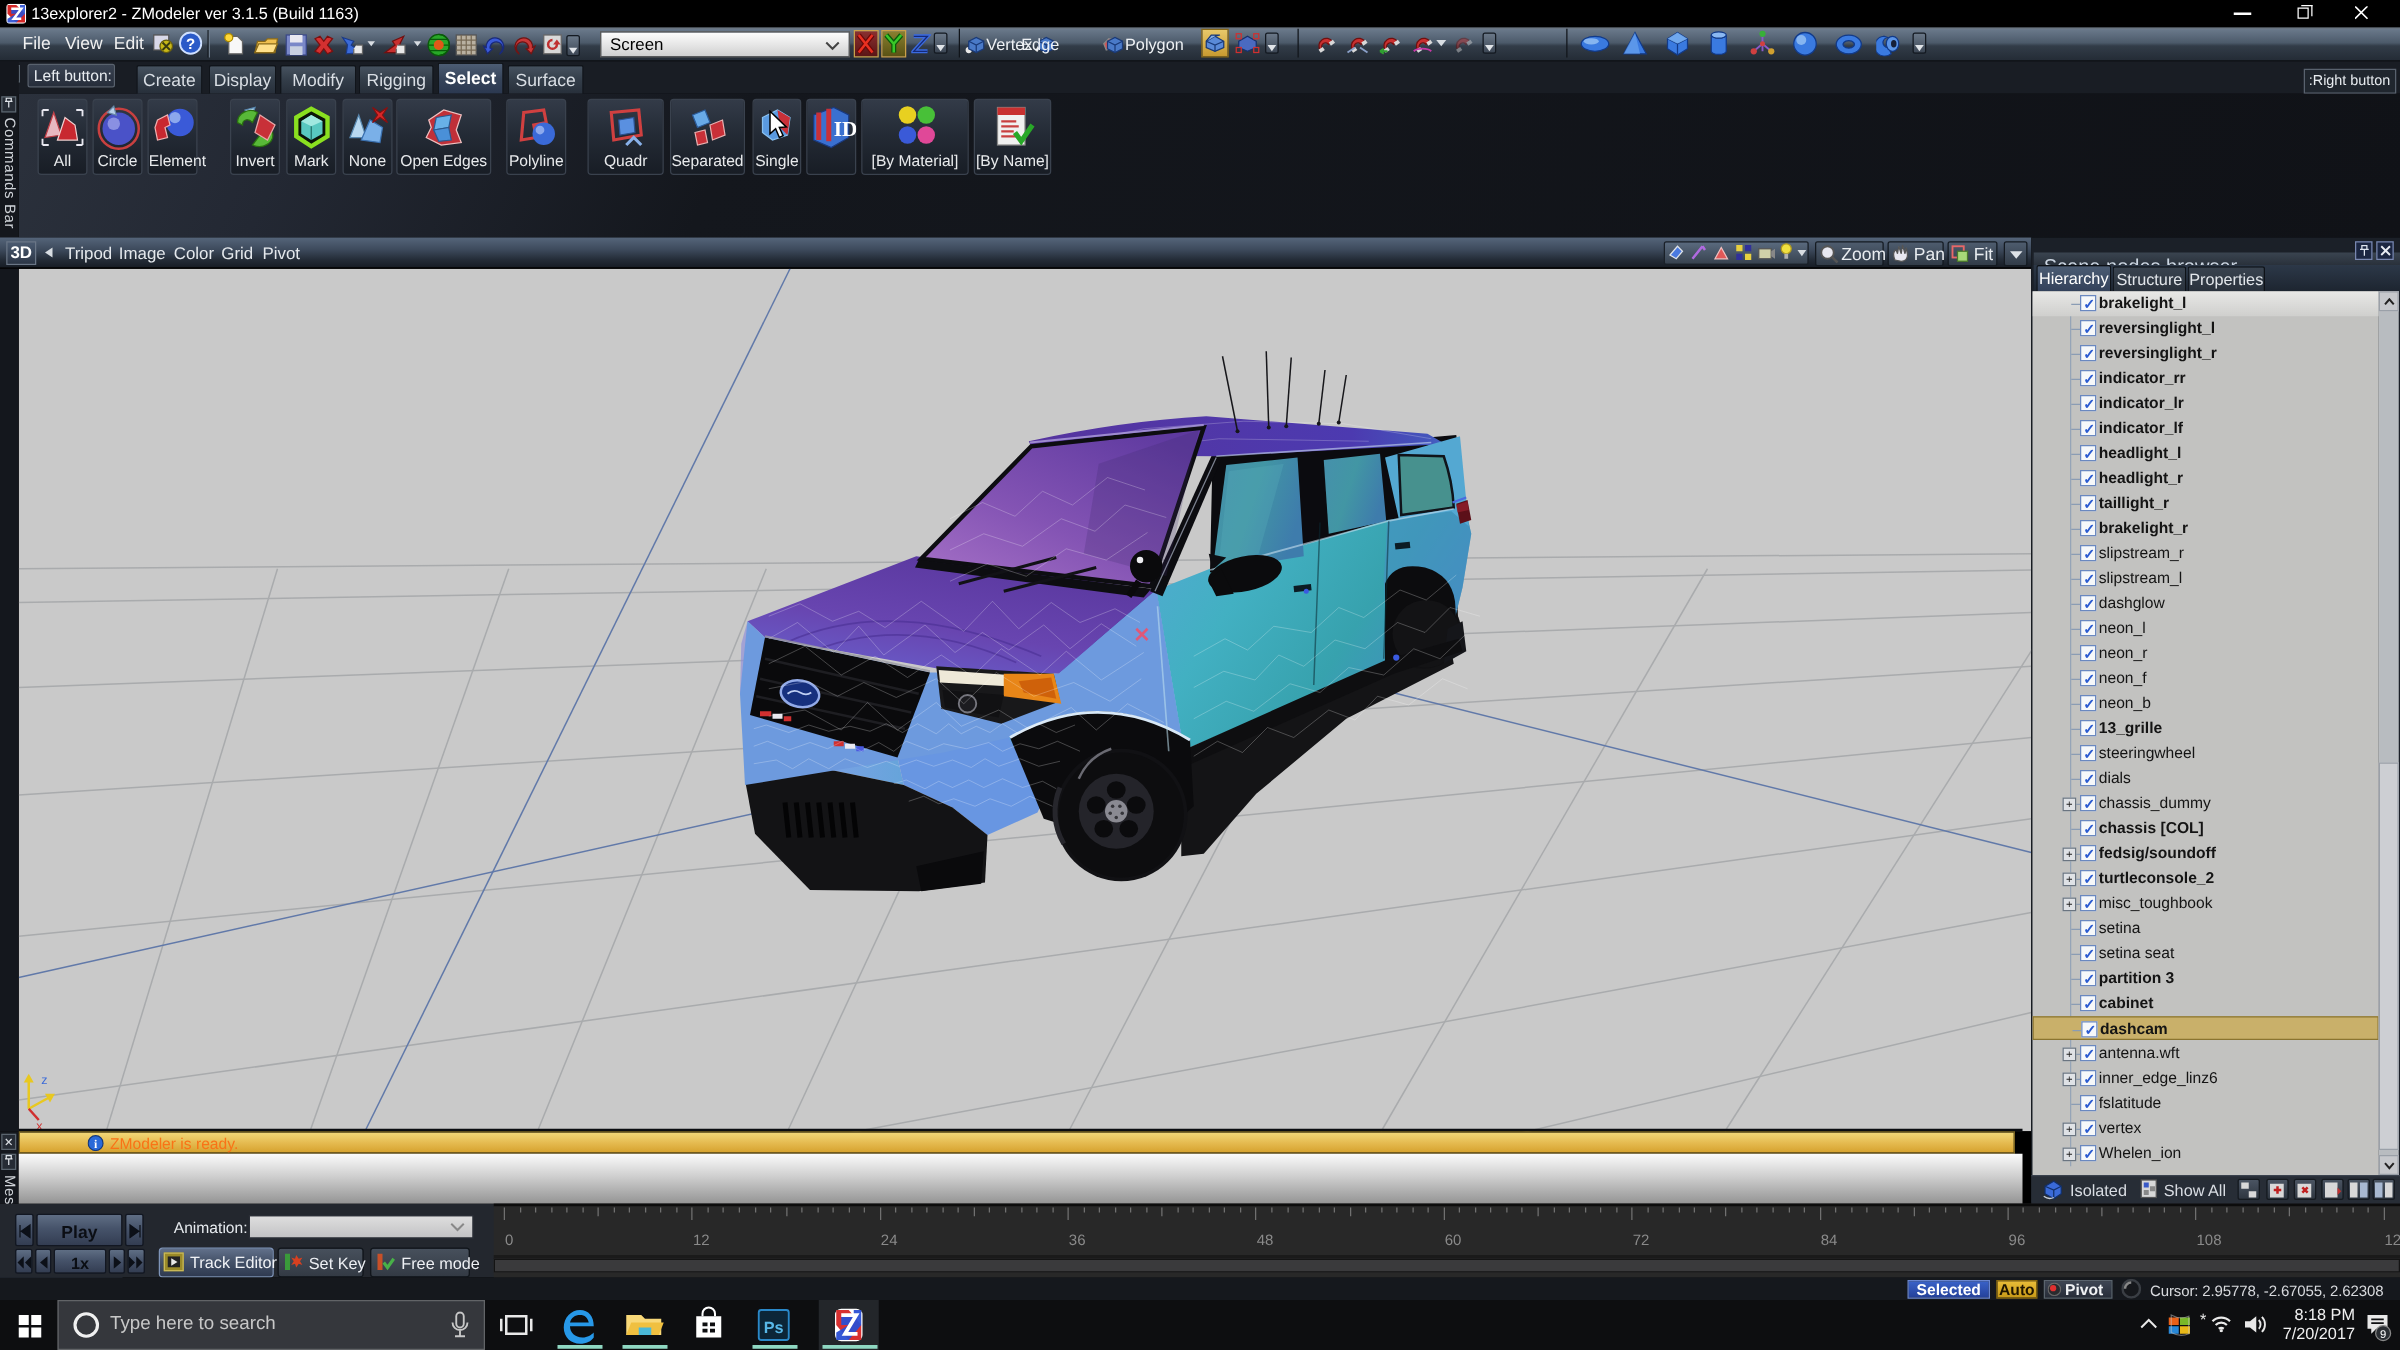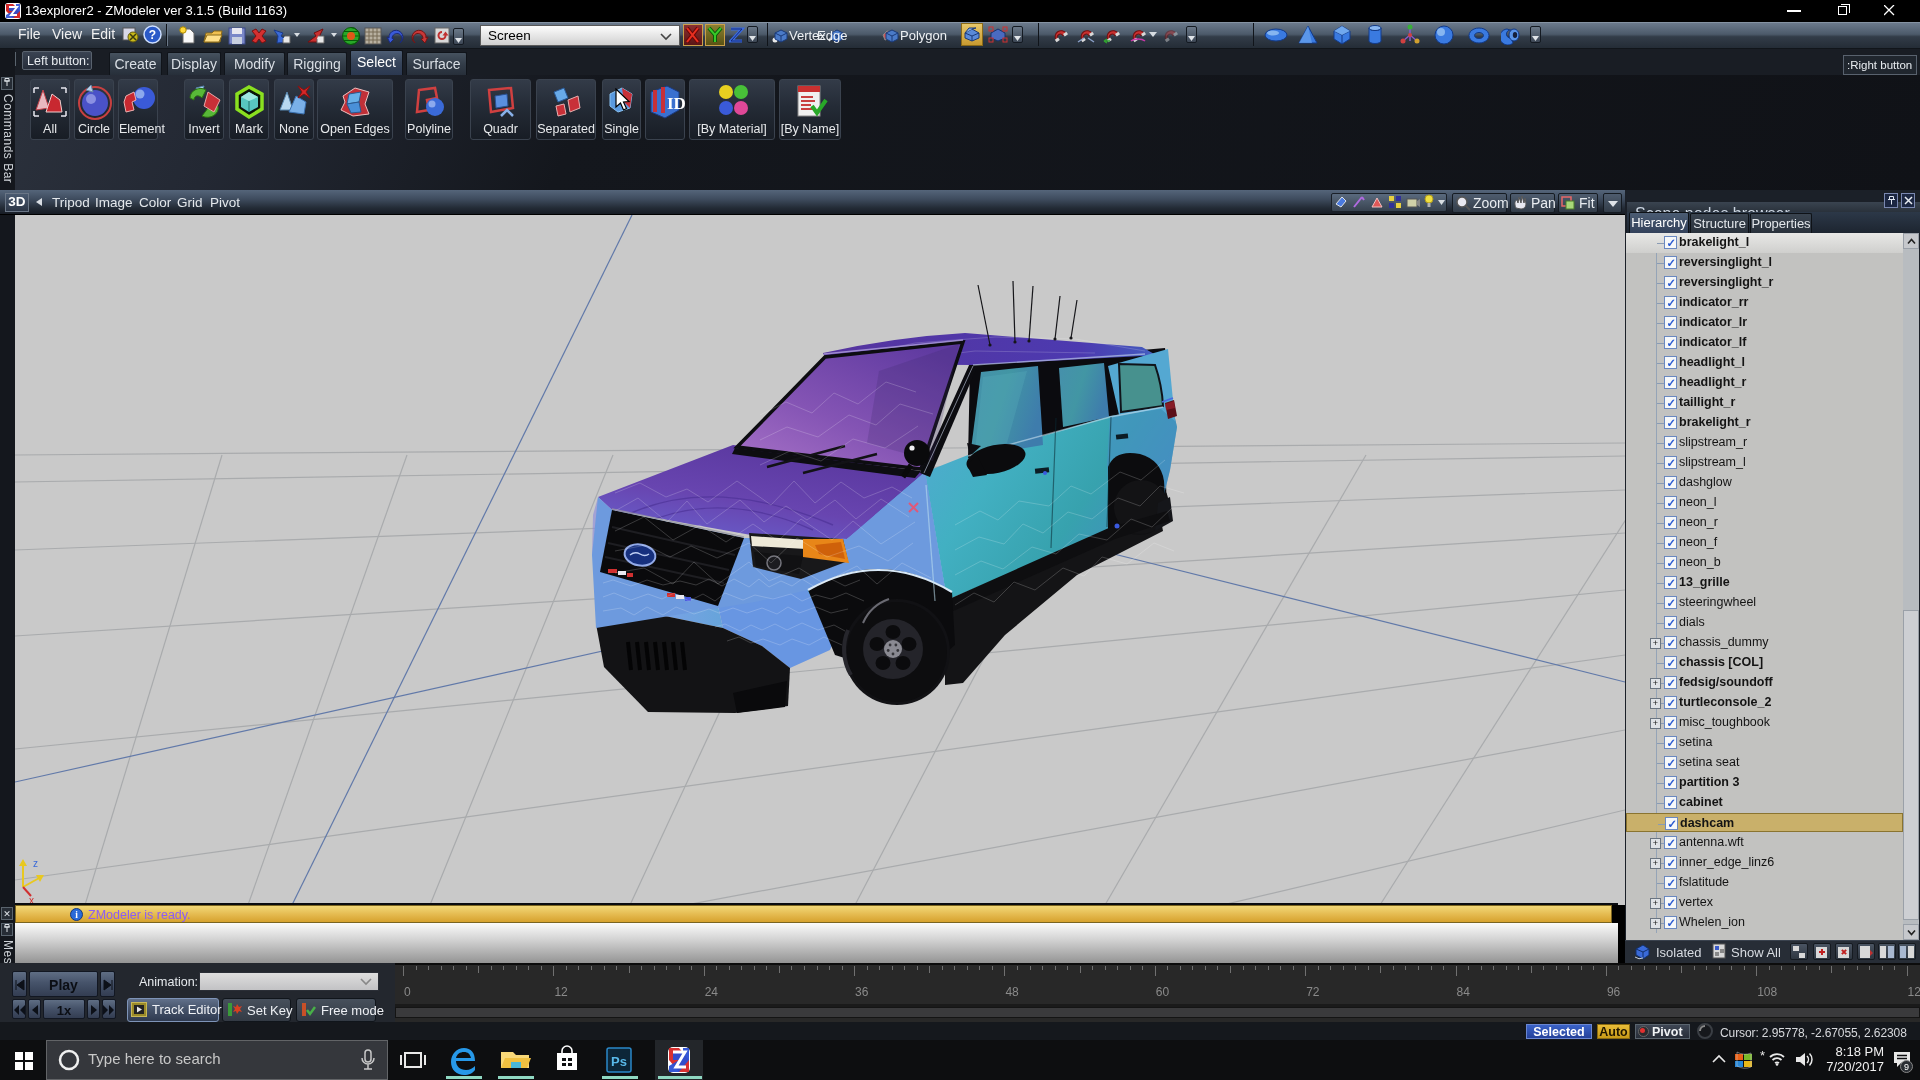--- a/index.html
+++ b/index.html
@@ -12,21 +12,21 @@
 
 #menurow { left:0; top:22px; width:1920px; height:27px;
   background:linear-gradient(#6b7a8c 0%, #4c5a6a 45%, #323c48 55%, #242c36 100%);
   border-top:1px solid #8593a3; border-bottom:1px solid #11151a; }
 .menu { position:absolute; top:26px; color:#f0f0f0; font-size:14px; }
 
 #tabrow { left:0; top:49px; width:1920px; height:26px; background:#191d24; }
 .tab { position:absolute; top:52px; height:23px; border:1px solid #10141a; border-bottom:none;
   background:linear-gradient(#46525f, #333d49 50%, #272f3a); color:#d9dee4; font-size:14px;
   text-align:center; border-radius:2px 2px 0 0; padding-top:3px; }
-.tabactive { background:linear-gradient(#4d5d74, #36445a 50%, #2b3850); color:#fff; top:50px; height:25px; }
+.tabactive { background:linear-gradient(#4d5d74, #36445a 50%, #2b3850); color:#fff; top:50px; height:25px;font-weight:bold; }
 
 #bigbar { left:15px; top:75px; width:1905px; height:115px;
   background:linear-gradient(115deg, #2b313c 0%, #232833 12%, #14171d 30%, #101217 100%); }
 .bigbtn { position:absolute; top:79px; height:61px; border:1px solid #3a424e; border-radius:3px;
   background:linear-gradient(#333b48, #242b36 45%, #181d25); }
 .bigbtn .lbl { position:absolute; bottom:3px; width:100%; text-align:center; color:#e8eaec; font-size:12.5px; }
 .bigbtn svg { position:absolute; top:2px; left:50%; transform:translateX(-50%); }
 
 #leftstrip { left:0; top:49px; width:15px; height:856px; background:#14171d; }
 .vtext { position:absolute; color:#cfd3d8; font-size:12px; writing-mode:vertical-rl; letter-spacing:0.5px; }
@@ -984,21 +984,21 @@
         <path d="M1 3 h6 M4 3 v5 M2 0.5 h4 v2.5 h-4 z" stroke="#dfe3e8" fill="none"></path>
       </svg></div>
 <div class="abs vtext" style="left:1px;top:940px">Mes</div>
 <div class="abs" style="left:15px;top:903px;width:1603px;height:2px;background:#0a0c10"></div>
 <div class="abs" id="msgbar"></div>
 <div class="abs" id="msgarea"></div>
 <svg class="abs" style="left:70px;top:908px" width="13" height="13">
       <circle cx="6.5" cy="6.5" r="6" fill="#2a6ad8" stroke="#14387a"></circle>
       <text x="6.5" y="10" font-size="9.5" font-weight="bold" font-family="Liberation Serif" fill="#fff" text-anchor="middle">i</text>
     </svg>
-<div class="abs" style="left:88px;top:908px;font-size:12.5px;color:#8b5cf6">ZModeler is ready.</div>
+<div class="abs" style="left:88px;top:908px;font-size:12.5px;color:#f97316">ZModeler is ready.</div>
 <div class="abs" id="animbar"></div>
     <div class="abs" id="timeline"></div>
     <div class="trbtn" style="left:12px;top:971px;width:15px;height:26px"><svg width="12" height="12" style="margin-top:7px" viewBox="0 0 12 12">
         <path d="M2 1 v10 M10 1 L3 6 L10 11 Z" stroke="#0c1018" fill="#0c1018"></path>
       </svg></div>
     <div class="trbtn" style="left:29px;top:971px;width:69px;height:26px;font-size:14px;padding-top:5px">Play</div>
     <div class="trbtn" style="left:100px;top:971px;width:15px;height:26px"><svg width="12" height="12" style="margin-top:7px" viewBox="0 0 12 12">
         <path d="M10 1 v10 M2 1 L9 6 L2 11 Z" stroke="#0c1018" fill="#0c1018"></path>
       </svg></div>
     <div class="trbtn" style="left:12px;top:999px;width:14px;height:20px"><svg width="12" height="10" style="margin-top:5px" viewBox="0 0 12 10">

